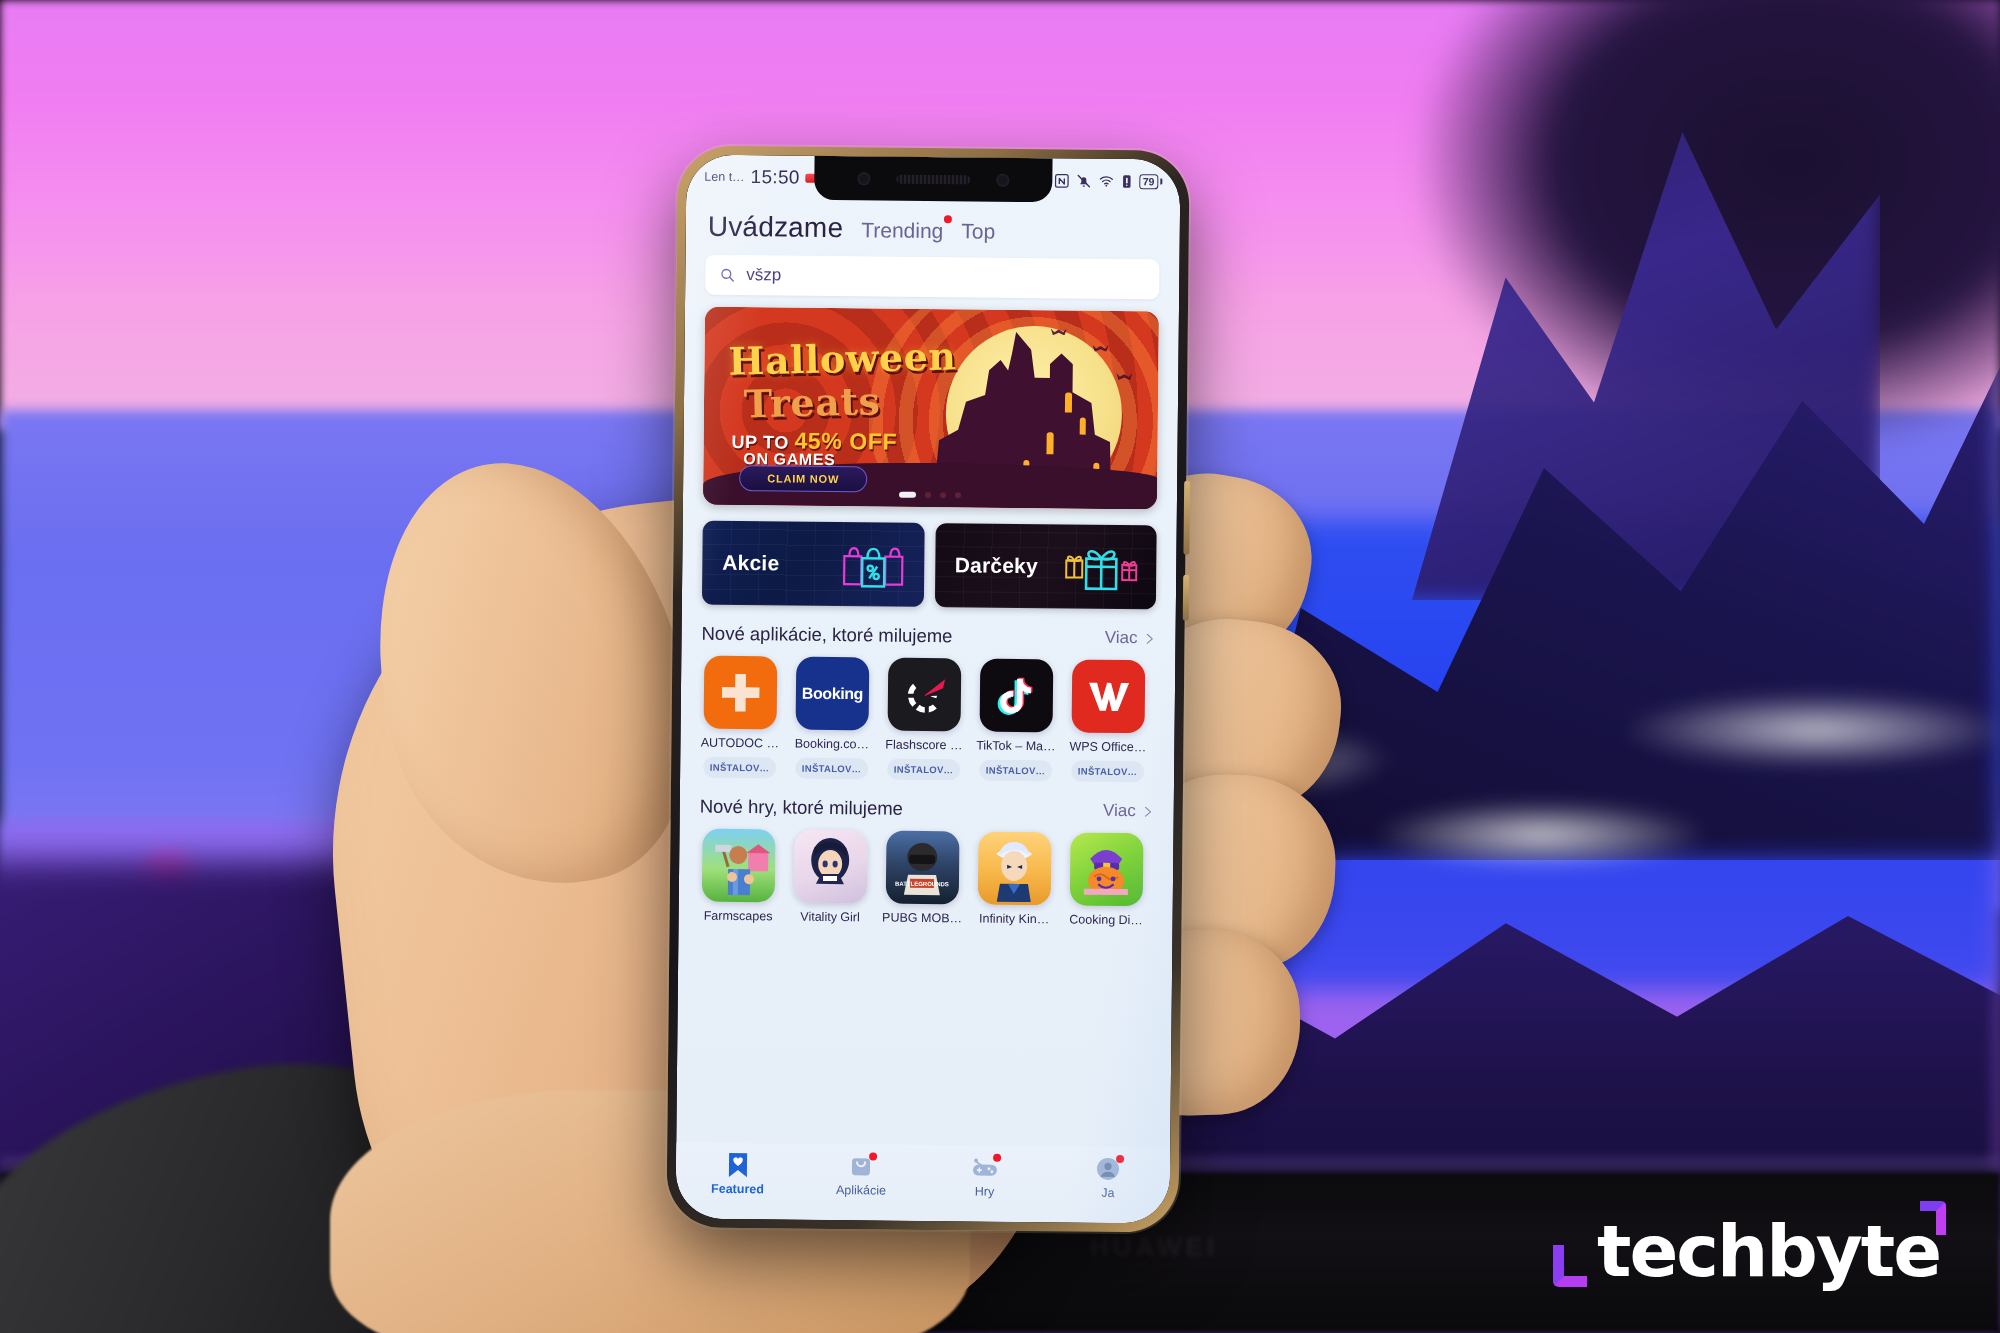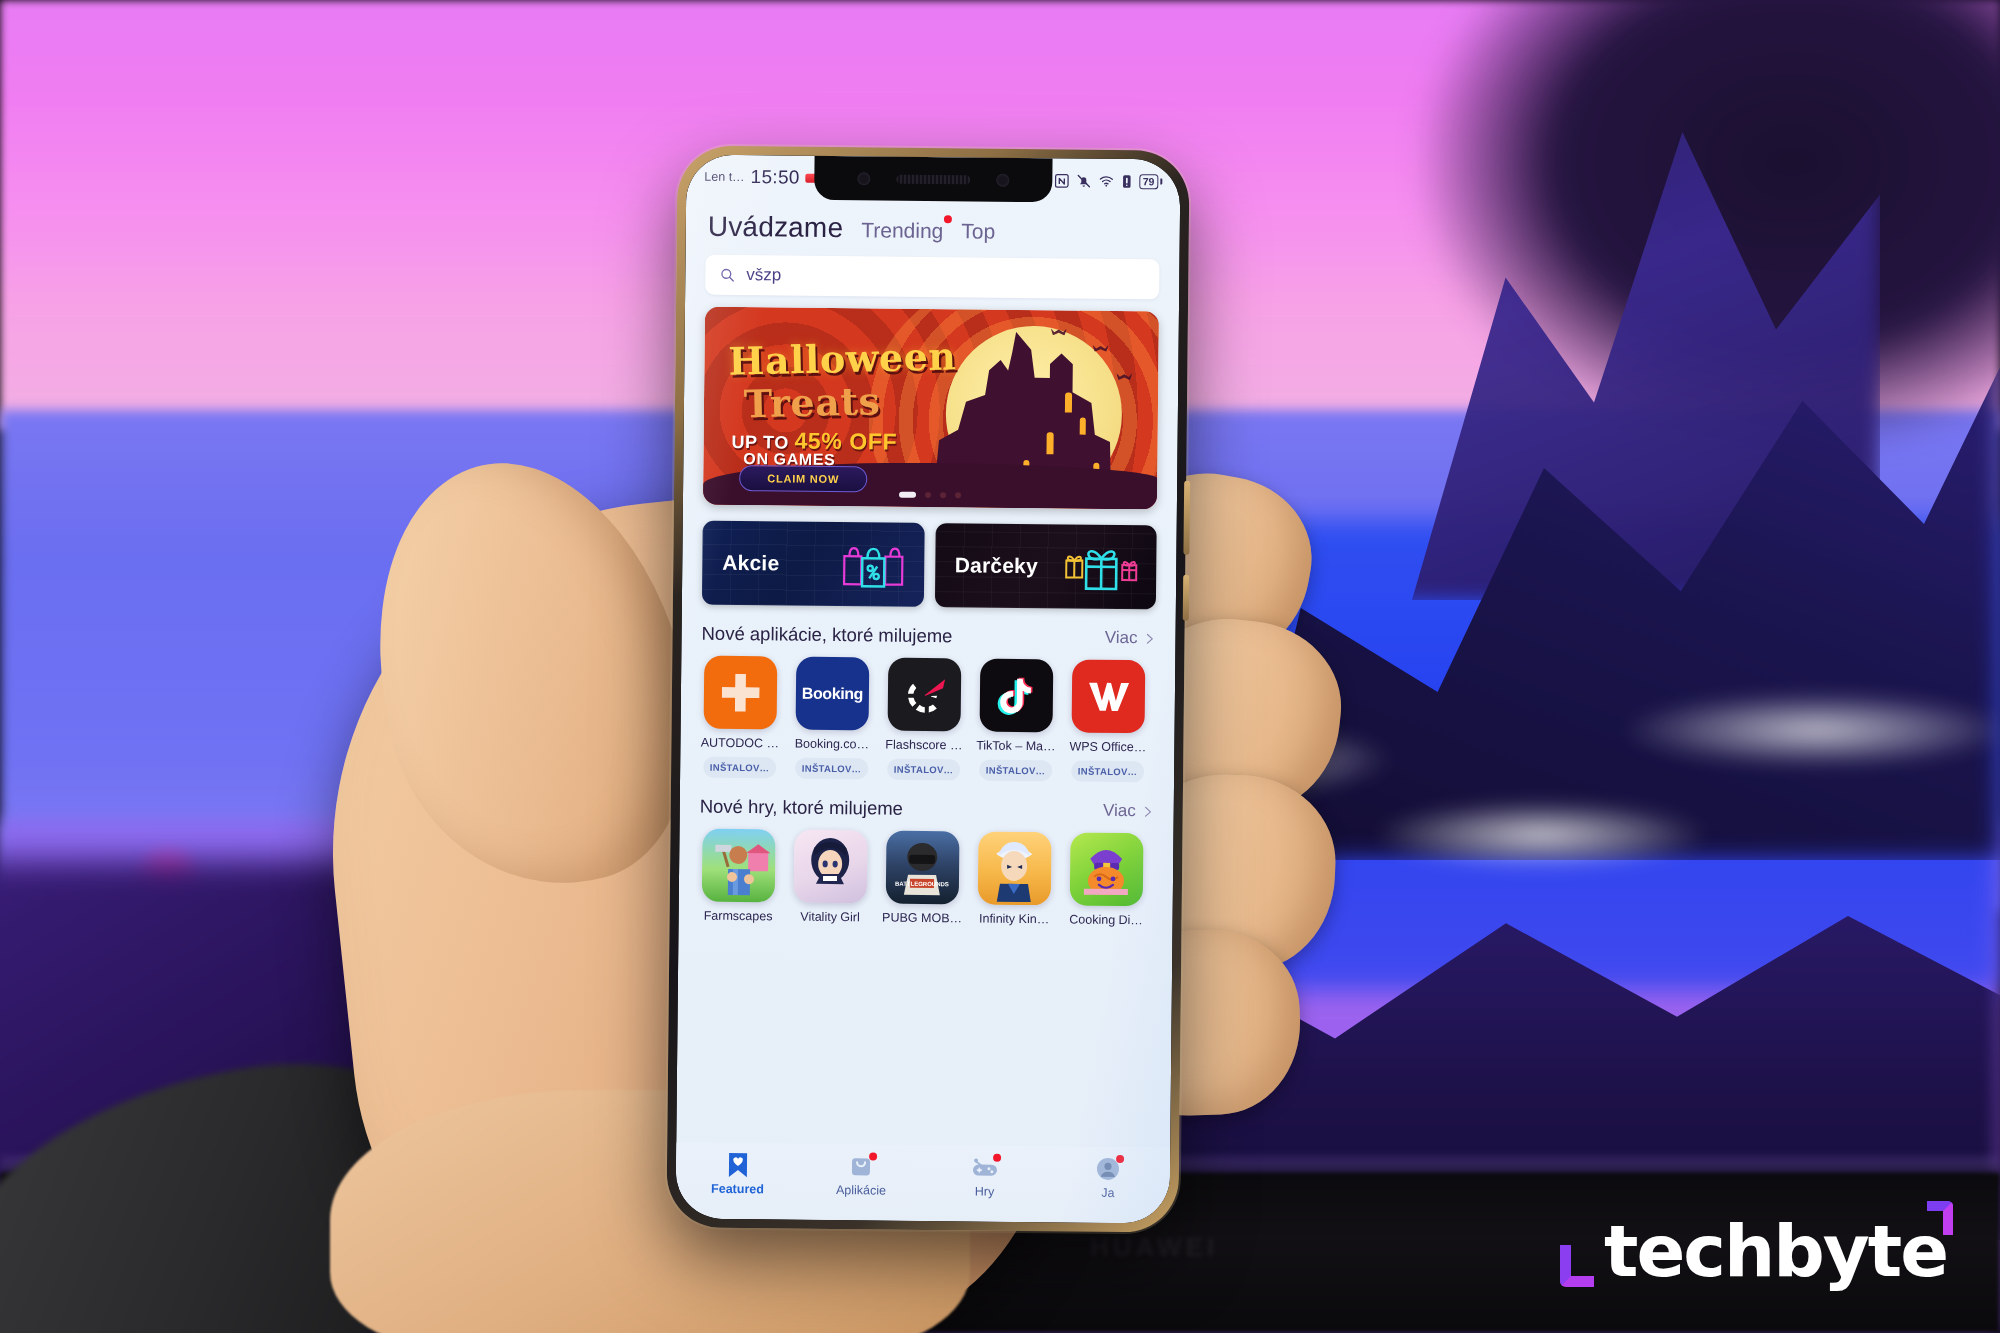--- a/index.html
+++ b/index.html
@@ -95,21 +95,21 @@
   }
   .sleeve {
     position:absolute; left:-60px; bottom:-20px; width:560px; height:280px;
     background:linear-gradient(120deg,#3a3a3c 0%,#2a2a2c 50%,#161617 100%);
     border-radius:60% 40% 0 0 / 70% 60% 0 0;
     transform:rotate(-8deg); filter:blur(3px);
   }
 
   
   .logo {
-    position:absolute; right:53px; bottom:40px; display:flex; align-items:center; gap:10px;
+    position:absolute; right:60px; bottom:40px; display:flex; align-items:center; gap:10px;
     z-index:60;
   }
   .logo-text {
     color:#ffffff; font-size:72px; font-weight:800; letter-spacing:-2px;
     font-family:"DejaVu Sans", sans-serif;
   }
   .logo-mark-l {
     width:34px; height:42px; align-self:flex-end; margin-bottom:6px;
     border-left:11px solid #8b3df0; border-bottom:11px solid #b43df0;
     border-bottom-left-radius:6px;

